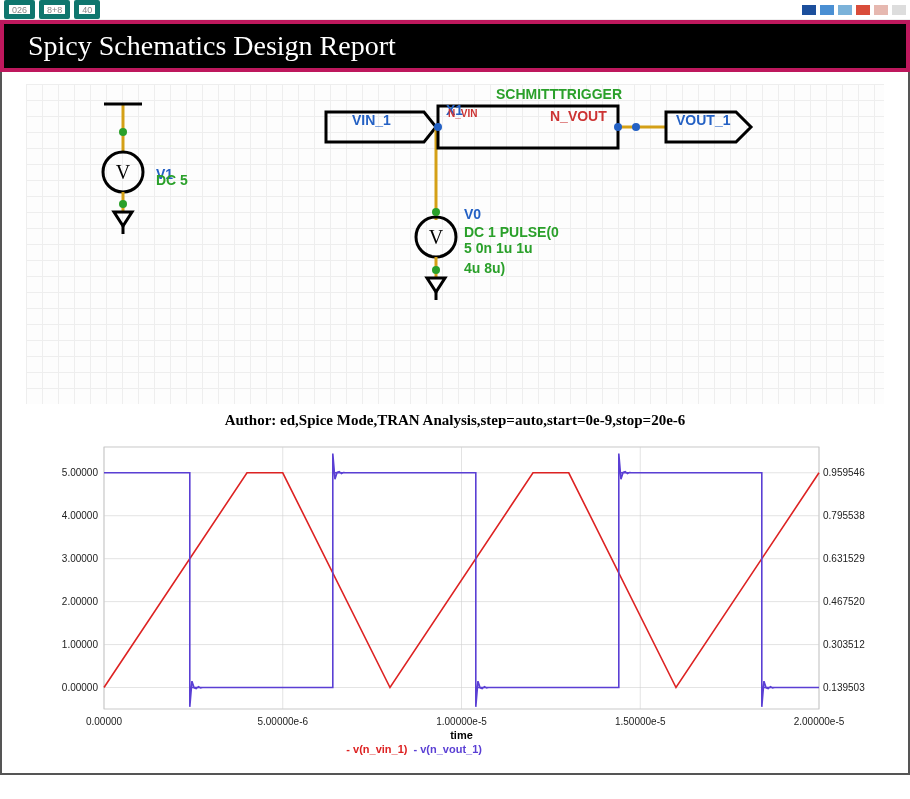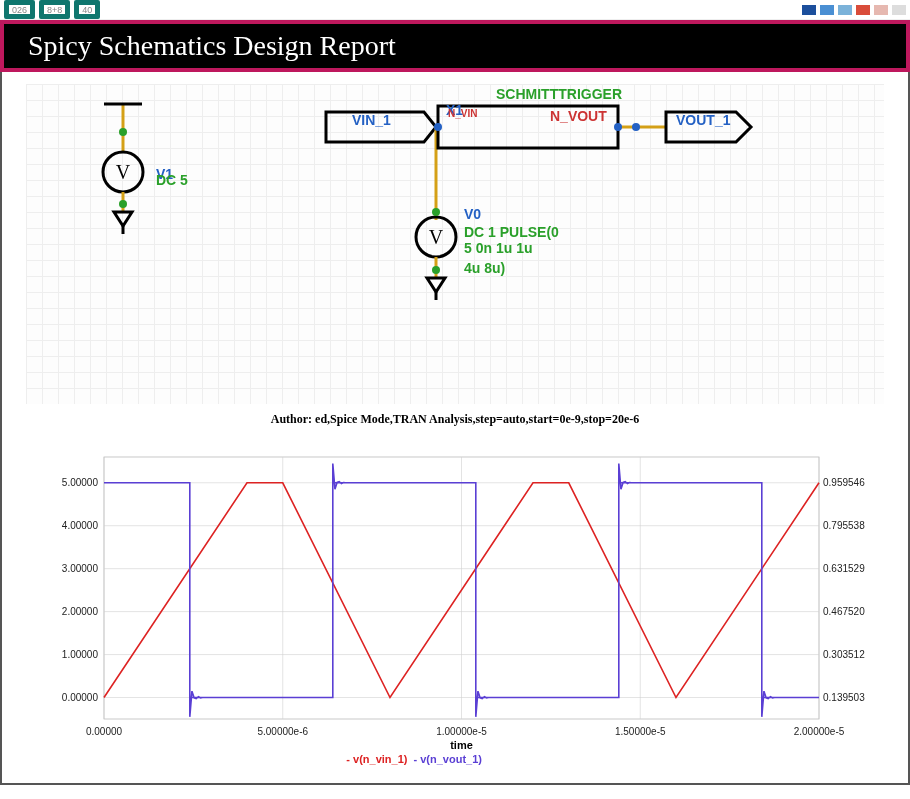--- a/index.html
+++ b/index.html
@@ -69,24 +69,24 @@
   .dot-b { fill:#2461c4; }
   .dot-g { fill:#2aa02a; }
 
   
   .chart-area {
     margin-top: 8px;
     position: relative;
   }
   .chart-title {
     text-align: center;
-    font-size: 12px;
+    font-size: 15px;
     font-weight: bold;
     font-family: "Times New Roman", serif;
-    margin: 4px 0 12px 0;
+    margin: 4px 0 0 0;
   }
   .chart-svg { display:block; margin:0 auto;}
   .axlbl { font-size:10px; fill:#222; font-family: Arial,sans-serif;}
   .axlbl-r { font-size:10px; fill:#222;}
   .grid { stroke:#d0d0d0; stroke-width:0.6;}
   .trace-vin { stroke:#d22; stroke-width:1.6; fill:none; }
   .trace-vout{ stroke:#5a3fd4; stroke-width:1.6; fill:none; }
   .ylabel {
     font-size:11px; font-weight:bold; fill:#333;
     transform-box: fill-box;

